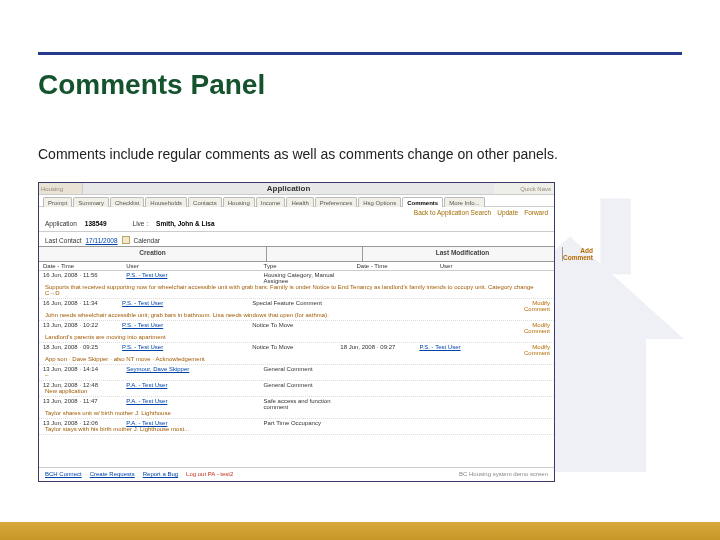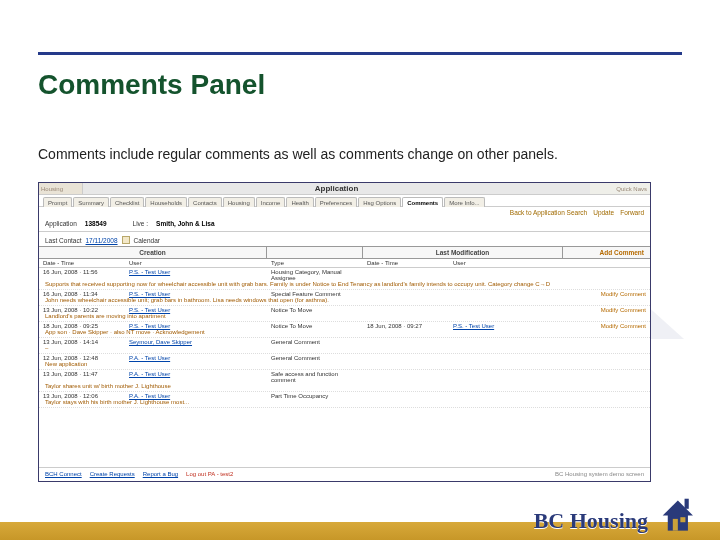--- a/index.html
+++ b/index.html
@@ -6,21 +6,21 @@
   html,body { width:720px; height:540px; font-family:Verdana,Arial,sans-serif; background:#fff; overflow:hidden; position:relative; }
   
   .bg-shape { position:absolute; right:-60px; top:130px; width:420px; height:380px; opacity:.07; z-index:0; }
   .bg-shape svg { width:100%; height:100%; }
   
   .title { position:absolute; left:38px; top:22px; font-size:28px; font-weight:bold; color:#14532d;margin-top:47px; }
   .title-underline { position:absolute; left:38px; top:52px; width:644px; height:3px; background:#253a8a; }
   
   .bodytext { position:absolute; left:38px; top:146px; width:630px; font-size:14px; color:#222; line-height:1.25; }
   
-  .scr { position:absolute; left:38px; top:182px; width:613px; height:300px; border:1px solid #3a3a6a; background:#fff; font-size:6.5px; color:#333; z-index:2; }
+  .scr { position:absolute; left:38px; top:182px; width:517px; height:300px; border:1px solid #3a3a6a; background:#fff; font-size:6.5px; color:#333; z-index:2; }
   
   .topstrip { display:flex; background:#fff; border-bottom:1px solid #ccc; height:12px; }
   .topstrip .side { width:44px; background:#e9e3d6; border-right:1px solid #ccc; font-size:6px; color:#987; padding:1px 2px; display:flex; align-items:center; }
   .topstrip .mid { flex:1; display:flex; align-items:center; justify-content:center; color:#333; font-size:8px; font-weight:bold; background:#e8e8e8; }
   .topstrip .q { width:60px; background:#efefe9; font-size:6px; color:#987; display:flex; align-items:center; justify-content:flex-end; padding-right:3px; }
   
   .tabs { display:flex; gap:1px; padding:2px 4px 0 4px; background:#fff; border-bottom:1px solid #ccc; height:12px; }
   .tab { padding:1px 4px 0 4px; border:1px solid #bbb; border-bottom:none; background:#f2efe6; color:#555; font-size:6px; border-radius:2px 2px 0 0; height:10px; display:flex; align-items:center; }
   .tab.active { background:#fff; color:#000; font-weight:bold; }
   
@@ -239,27 +239,13 @@
     <span class="lnk">BCH Connect</span>
     <span class="lnk">Create Requests</span>
     <span class="lnk">Report a Bug</span>
     <span class="red">Log out PA - test2</span>
     <span style="margin-left:auto">BC Housing system demo screen</span>
   </div>
 </div>
 
 <div class="footbar">
   <div class="goldband"></div>
-  <div class="brand">
-    <span class="txt">BC Housing</span>
-    <svg viewBox="0 0 50 50">
-      <g fill="#2a3a7a">
-          <rect x="14" y="26" width="24" height="20"></rect>
-          <polygon points="8,28 26,10 44,28"></polygon>
-          <rect x="34" y="8" width="5" height="12"></rect>
-        </g>
-      <g fill="#caa13a">
-          <rect x="20" y="32" width="6" height="14"></rect>
-          <rect x="29" y="30" width="6" height="6"></rect>
-        </g>
-    </svg>
-  </div>
 </div>
 
 </body></html>

